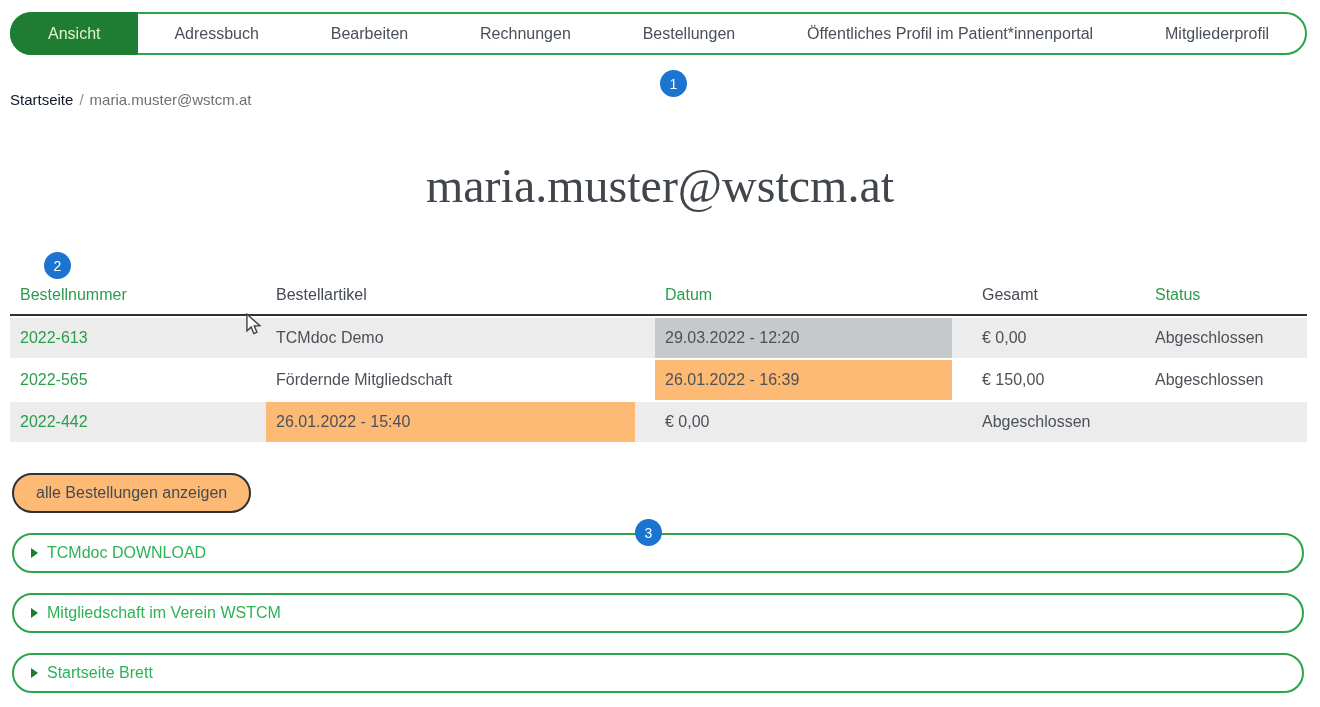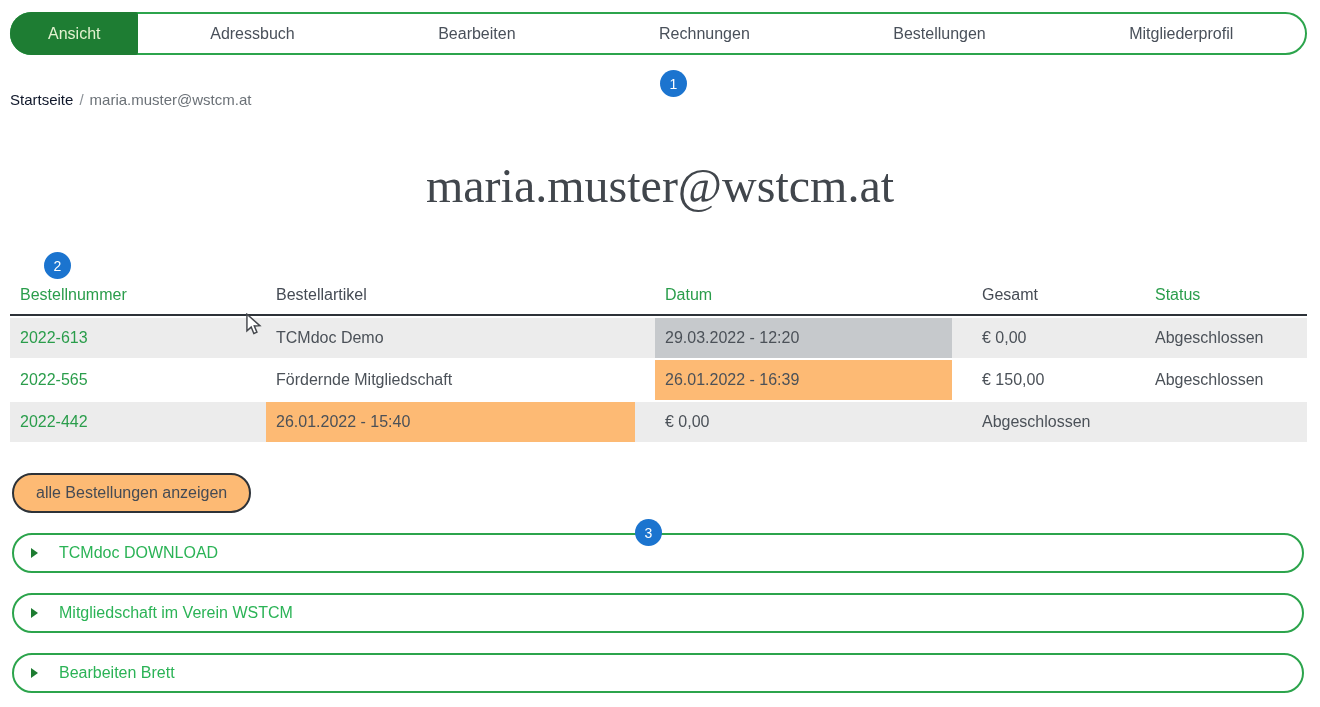--- a/index.html
+++ b/index.html
@@ -68,21 +68,21 @@
     position: absolute; left: 12px; top: 473px; height: 40px; padding: 0 22px;
     background: #fdba74; border: 2px solid #2d3238; border-radius: 21px;
     font-family: "Liberation Sans", sans-serif; font-size: 16px; color: #454b54;
     display: flex; align-items: center; cursor: pointer;
   }
 
   
   .accordion {
     position: absolute; left: 12px; width: 1292px; height: 40px;
     border: 2px solid #2ca44c; border-radius: 21px; background: #fff;
-    display: flex; align-items: center; padding-left: 17px; cursor: pointer; gap: 12px;
+    display: flex; align-items: center; padding-left: 17px; cursor: pointer;
   }
   #accordion-0 { top: 533px; }
   #accordion-1 { top: 593px; }
   #accordion-2 { top: 653px; }
   .accordion .tri {
     width: 0; height: 0; border-left: 7px solid #1d7c31;
     border-top: 5px solid transparent; border-bottom: 5px solid transparent;
     margin-right: 9px; flex: 0 0 auto;
   }
   .accordion .acc-label { font-size: 16px; color: #2bb356; }
@@ -92,20 +92,21 @@
 </style>
 </head>
 <body>
 
 <div class="navbar">
   <div class="tab active">Ansicht</div>
   <div class="tab">Adressbuch</div>
   <div class="tab">Bearbeiten</div>
   <div class="tab">Rechnungen</div>
   <div class="tab">Bestellungen</div>
+  <div class="tab">Öffentliches Profil im Patient*innenportal</div>
   <div class="tab">Mitgliederprofil</div>
 </div>
 
 <div class="badge" id="badge-1">1</div>
 <div class="badge" id="badge-2">2</div>
 <div class="badge" id="badge-3">3</div>
 
 <div class="breadcrumb">
   <span class="crumb-link">Startseite</span><span class="sep">/</span><span class="crumb-current">maria.muster@wstcm.at</span>
 </div>
@@ -150,20 +151,20 @@
 <div class="accordion" id="accordion-0">
   <span class="tri"></span>
   <span class="acc-label">TCMdoc DOWNLOAD</span>
 </div>
 <div class="accordion" id="accordion-1">
   <span class="tri"></span>
   <span class="acc-label">Mitgliedschaft im Verein WSTCM</span>
 </div>
 <div class="accordion" id="accordion-2">
   <span class="tri"></span>
-  <span class="acc-label">Bearbeiten Brett</span>
+  <span class="acc-label">Startseite Brett</span>
 </div>
 
 <div class="cursor">
   <svg width="18" height="22" viewBox="0 0 12 15">
     <path d="M0.5,0.8 L0.5,12.2 L3.4,9.6 L5.2,14 L7.3,13.1 L5.5,8.8 L9.3,8.6 Z" fill="#ffffff" stroke="#45484d" stroke-width="1"></path>
   </svg>
 </div>
 
 </body></html>

